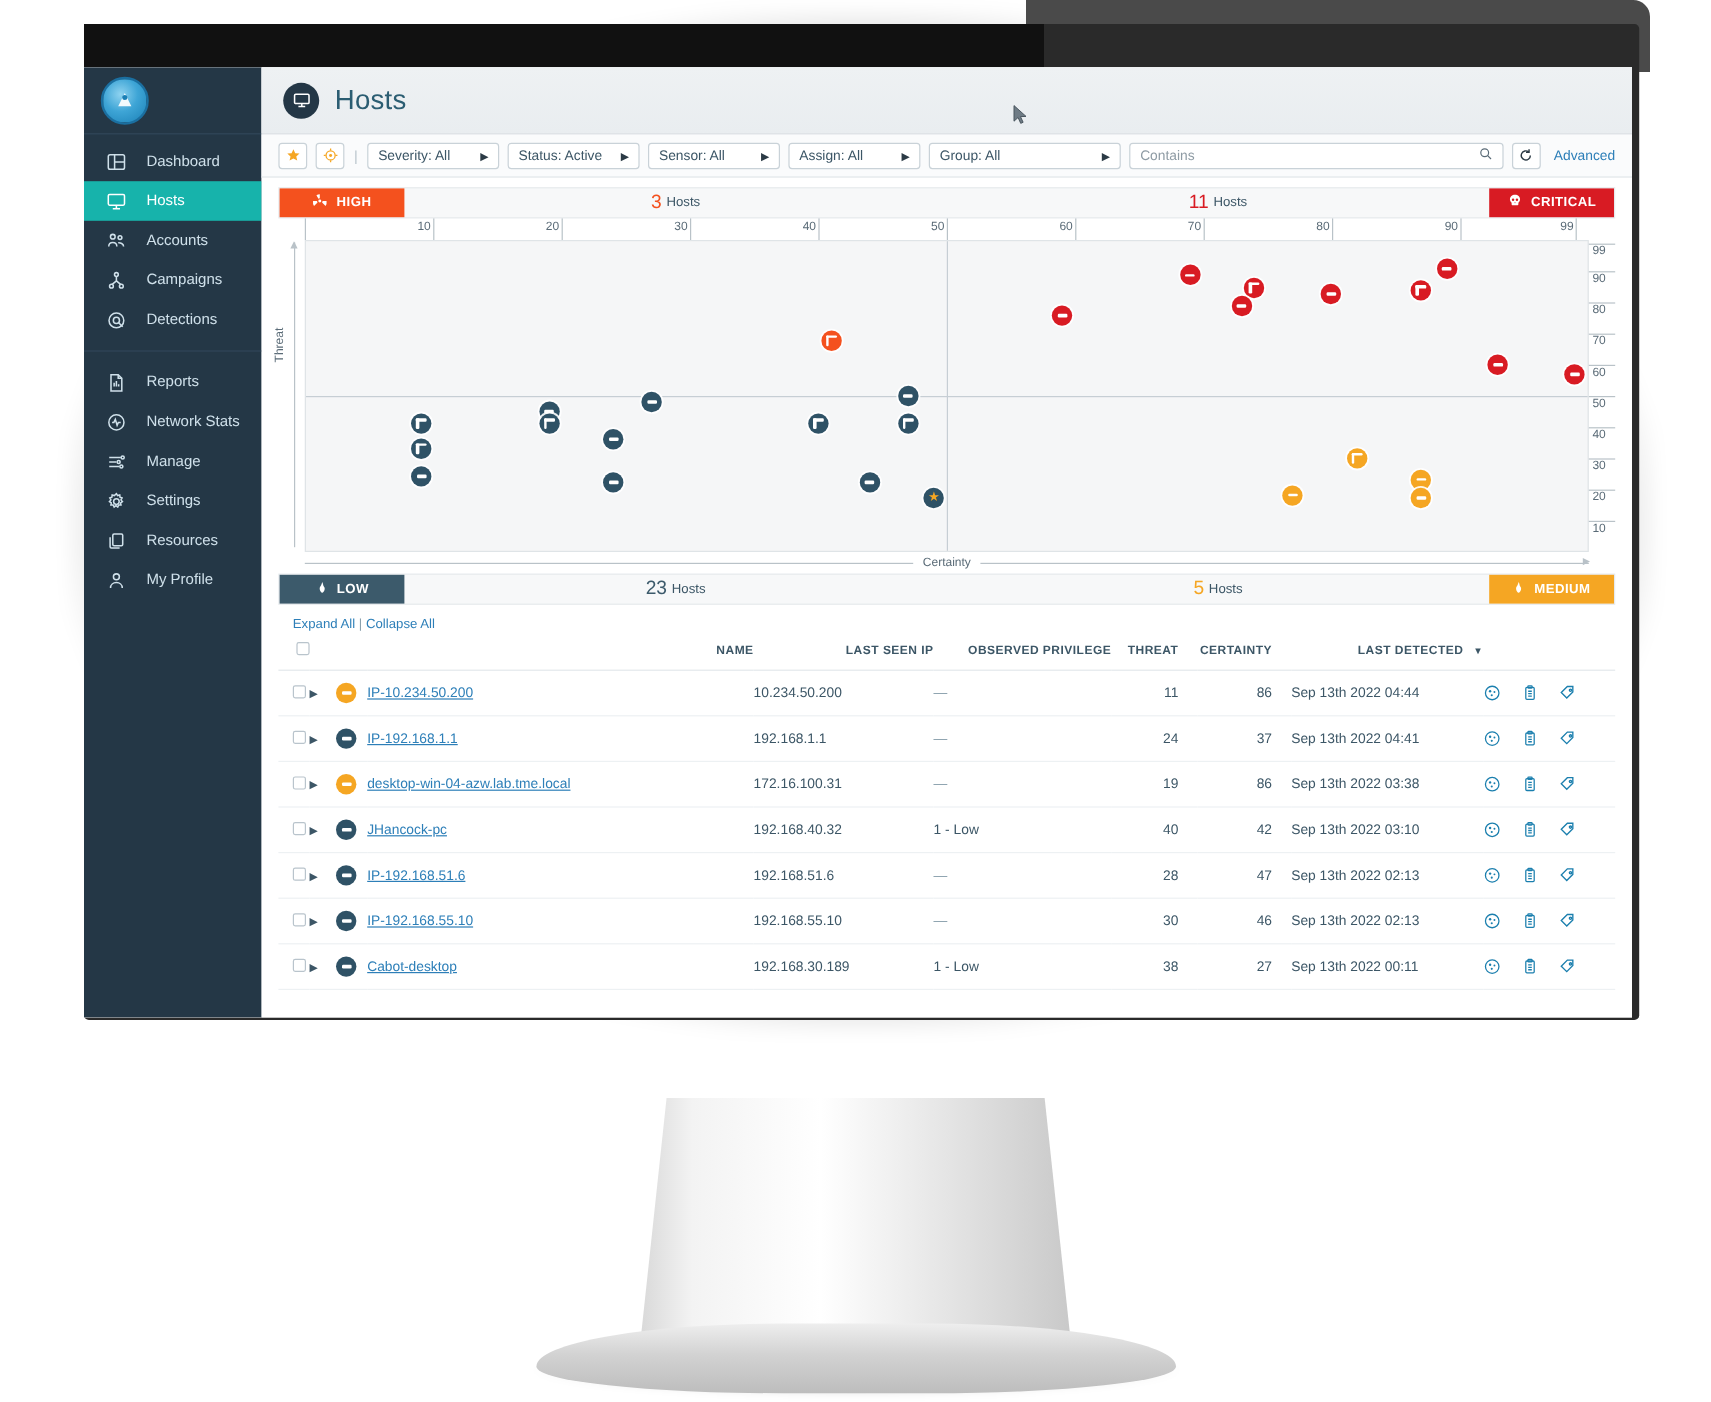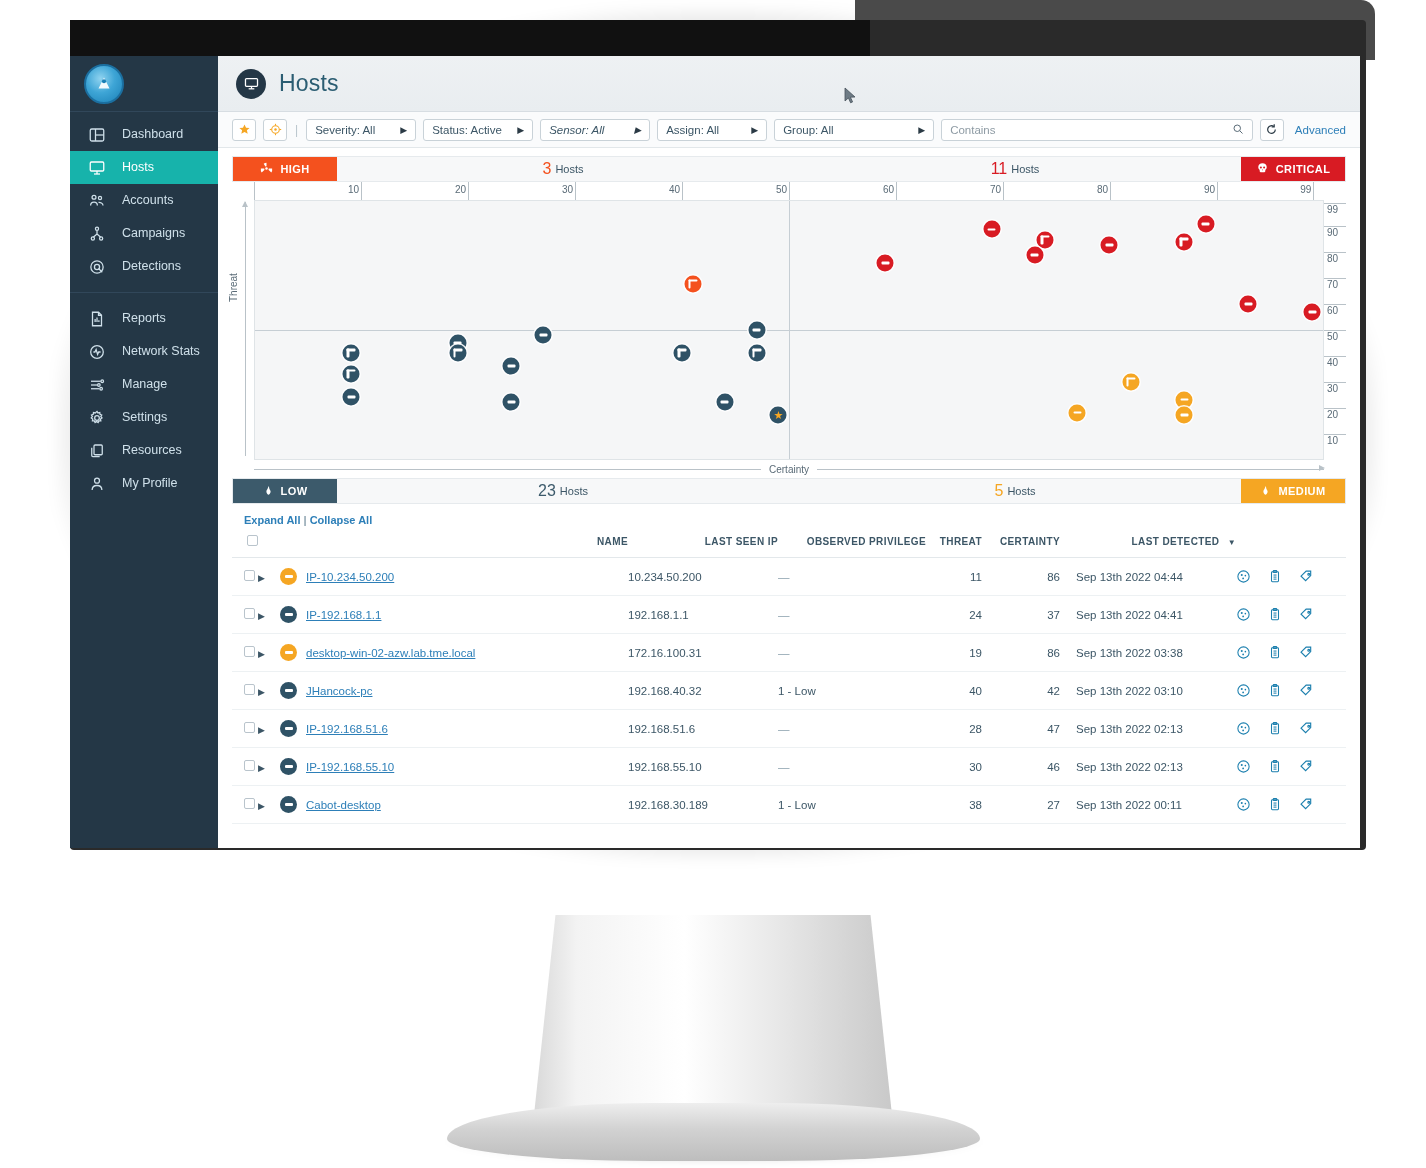--- a/index.html
+++ b/index.html
@@ -129,21 +129,21 @@
     background:#fff; display:flex; align-items:center; justify-content:center; cursor:pointer;
   }
   .sep { color:#b9c4cc; font-size:12px; margin:0 1px; }
   .fselect {
     height: 22px; border:1px solid #c9d2d8; border-radius:3px; background:#fff;
     display:flex; align-items:center; justify-content:space-between;
     padding: 0 8px; font-size: 11.5px; color:#3c5666; cursor:pointer; min-width: 110px;
   }
   .fselect .caret { font-size: 9px; color:#2b3a45; margin-left: 14px; }
   .fselect.w-sev { width: 93px; } .fselect.w-sta { width: 100px; }
-  .fselect.w-sen { width: 96px; font-style: italic; } .fselect.w-asn { width: 110px; }
+  .fselect.w-sen { width: 96px; } .fselect.w-asn { width: 110px; }
   .fselect.w-grp { width: 160px; }
   .fsearch {
     height: 22px; flex: 1; min-width: 0; border:1px solid #c9d2d8; border-radius:3px; background:#fff;
     display:flex; align-items:center; padding: 0 8px; font-size: 11.5px; color:#8e9ba4;
     justify-content:space-between;
   }
   .refresh-btn {
     width: 24px; height:22px; border:1px solid #c9d2d8; border-radius:3px; background:#fff;
     display:flex; align-items:center; justify-content:center; cursor:pointer;
   }
@@ -222,21 +222,21 @@
   .xaxis-bottom .xline { flex:1; height:1px; background:#b9c2c8; position:relative; }
   .xaxis-bottom .xline.right::after {
     content:""; position:absolute; right:-1px; top:-3.5px;
     border-top:3.5px solid transparent; border-bottom:3.5px solid transparent; border-left:6px solid #b9c2c8;
   }
   .xtitle { font-size:10px; color:#5a6b77; white-space:nowrap; }
 
   
   .table-wrap { padding: 10px 14px 0 14px; flex:1; min-height:0; }
   .expand-links { font-size: 11px; color:#2d7fb8; margin-bottom: 9px; padding-left:12px; }
-  .expand-links span { cursor:pointer;font-weight:bold; }
+  .expand-links span { cursor:pointer; }
   .expand-links .divider { color:#8aa0ad; cursor:default; }
 
   table.hosts { width:100%; border-collapse: collapse; }
   table.hosts th {
     font-size: 10px; color:#3c5666; text-align:right; font-weight:bold;
     letter-spacing:.4px; padding: 0 0 9px 0; border-bottom:1px solid #e3e8eb;
   }
   table.hosts td {
     font-size: 11.5px; color:#3c5666; padding: 10px 0; border-bottom:1px solid #edf1f3;
     vertical-align: middle;
@@ -820,21 +820,21 @@
                   </td>
                 </tr>
                 <tr>
                   <td class="col-chk"><span class="chk"></span></td>
                   <td class="col-exp"><span class="twisty">▶</span></td>
                   <td class="col-ico">
                     <span class="host-ico amber">
                       <span class="minus"></span>
                     </span>
                   </td>
-                  <td class="col-name"><span class="host-name">desktop-win-02-azw.lab.tme.local</span></td>
+                  <td class="col-name"><span class="host-name">desktop-win-04-azw.lab.tme.local</span></td>
                   <td class="col-ip"><span>172.16.100.31</span></td>
                   <td class="col-priv"><span class="dash">—</span></td>
                   <td class="col-threat"><span>19</span></td>
                   <td class="col-cert"><span>86</span></td>
                   <td class="col-det"><span>Sep 13th 2022 03:38</span></td>
                   <td class="col-act">
                     <div class="actions">
                       <span class="act-ico">
                         <svg width="15" height="15" viewBox="0 0 24 24" fill="none" stroke="#1b7fae" stroke-width="1.7">
                           <circle cx="12" cy="12" r="9"></circle>

